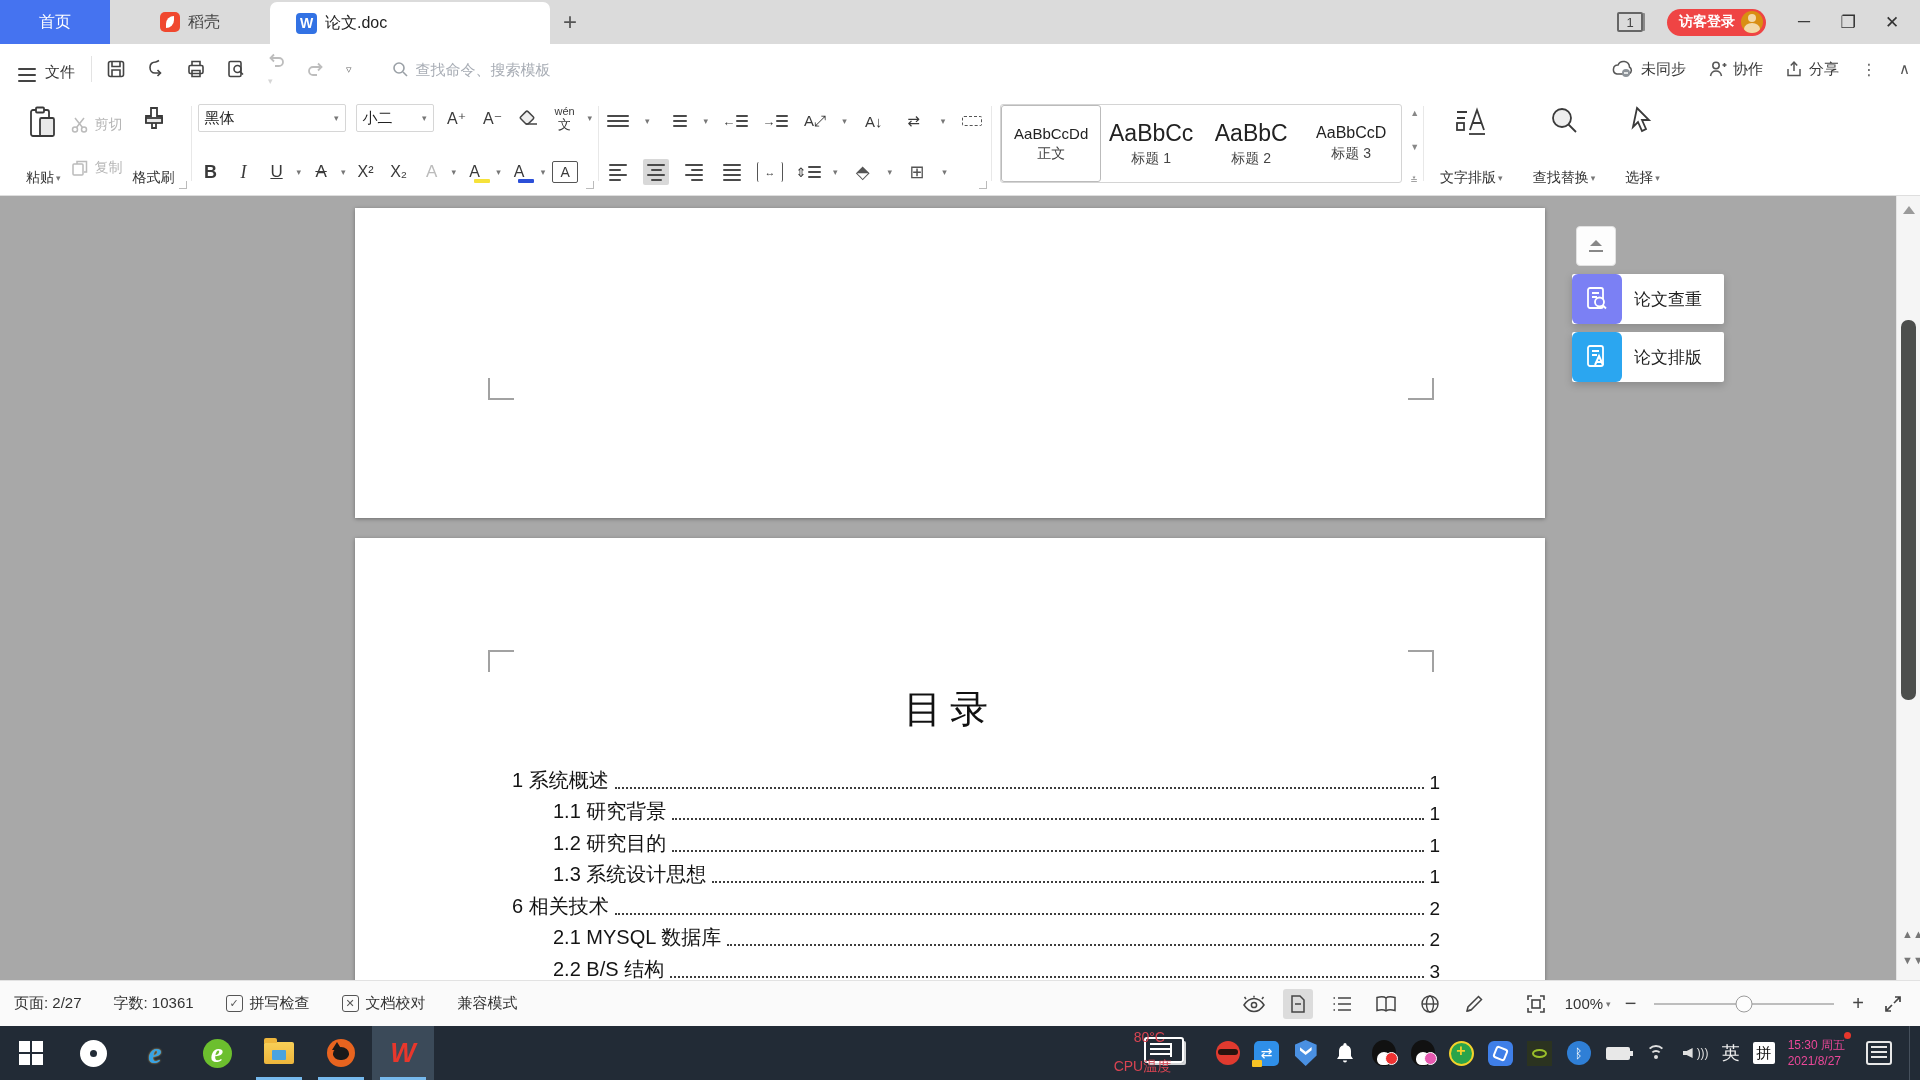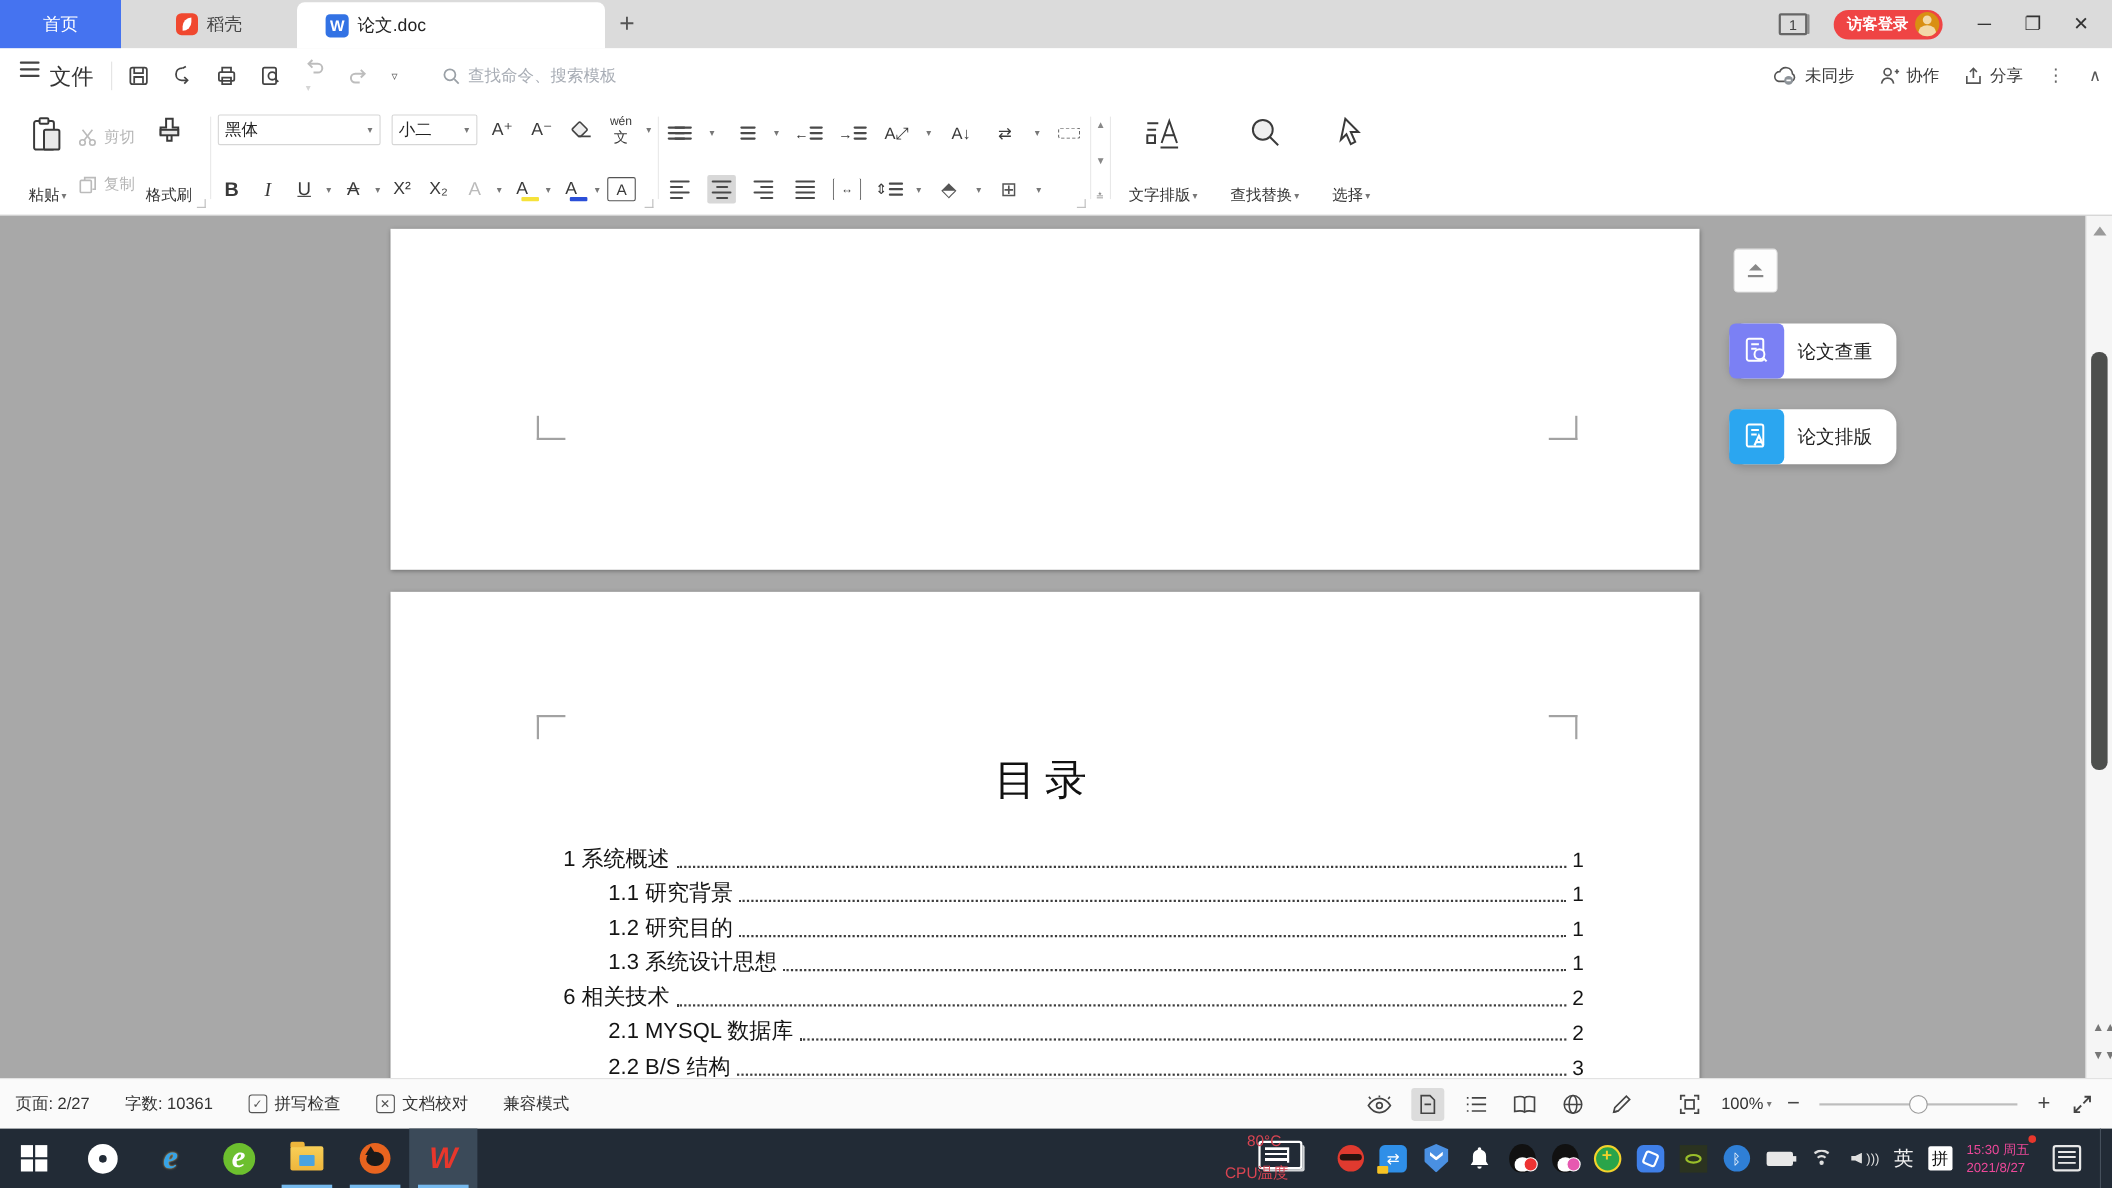--- a/index.html
+++ b/index.html
@@ -20,21 +20,21 @@
   .win-badge { width:26px; height:20px; border:2px solid #666; border-radius:2px; font-size:13px; color:#444; display:flex; align-items:center; justify-content:center; box-shadow:3px 0 0 -1px #8a8a8a; margin-right:8px; }
   .login-pill { background:#ef4444; border-radius:14px; height:27px; display:flex; align-items:center; gap:6px; padding:0 3px 0 12px; color:#fff; font-size:14px; font-weight:bold; }
   .login-avatar { width:22px; height:22px; border-radius:50%; background:#d98f12; position:relative; overflow:hidden; }
   .login-avatar::before { content:""; position:absolute; left:7px; top:3px; width:8px; height:8px; border-radius:50%; background:#f3d9a8; }
   .login-avatar::after { content:""; position:absolute; left:3px; top:12px; width:16px; height:12px; border-radius:50%; background:#f3d9a8; }
   .winctl { display:flex; align-items:center; height:100%; }
   .winctl span { width:44px; height:44px; display:flex; align-items:center; justify-content:center; font-size:17px; color:#333; }
 
   
   .menubar { height:50px; background:#fff; display:flex; align-items:center; flex:none; position:relative; padding-left:18px; }
-  .filemenu { display:flex; align-items:flex-start; gap:9px; font-size:20px; color:#333; padding-right:16px; border-right:1px solid #e3e3e3; height:26px; }
+  .filemenu { display:flex; align-items:flex-end; gap:9px; font-size:15px; color:#333; padding-right:16px; border-right:1px solid #e3e3e3; height:26px; }
   .burger { display:inline-flex; flex-direction:column; gap:4px; }
   .burger i { width:18px; height:2px; background:#444; border-radius:1px; }
   .qat { display:flex; align-items:center; gap:20px; padding:0 14px; }
   .qat svg { display:block; }
   .dim { opacity:.35; }
   .mini-caret { font-size:9px; color:#888; margin-left:2px; }
   .menu-tabs { display:flex; align-items:center; gap:8px; margin-left:8px; }
   .mtab { font-size:16px; color:#2a2a2a; padding:5px 16px; border-radius:15px; white-space:nowrap; }
   .mtab.active { background:#3d6ef2; color:#fff; }
   .msearch { display:flex; align-items:center; gap:7px; margin-left:26px; }
@@ -88,21 +88,21 @@
   .tocrow.l2 { padding-left:41px; }
   .tocrow .dots { flex:1; border-bottom:2.5px dotted #3c3c3c; margin:0 5px 5px 6px; }
   .tocrow .pg { font-size:19px; }
 
   
   .sidepanel { position:absolute; left:1572px; top:30px; }
   .collapsebtn { width:40px; height:40px; background:#fdfdfd; border:1px solid #e2e2e2; border-radius:4px; display:flex; align-items:center; justify-content:center; margin-left:4px; }
   .eject { width:14px; height:12px; position:relative; }
   .eject::before { content:""; position:absolute; left:1px; top:0; border-left:6px solid transparent; border-right:6px solid transparent; border-bottom:6px solid #888; }
   .eject::after { content:""; position:absolute; left:0; bottom:0; width:14px; height:2px; background:#888; }
-  .scard { width:152px; height:50px; background:#fff; border-radius:14px; box-shadow:0 3px 8px rgba(0,0,0,.18); display:flex; align-items:center; gap:12px; margin-top:28px; }
+  .scard { width:152px; height:50px; background:#fff; border-radius:2px; box-shadow:0 3px 8px rgba(0,0,0,.18); display:flex; align-items:center; gap:12px; margin-top:8px; }
   .scard .ic { width:50px; height:50px; border-radius:6px; display:flex; align-items:center; justify-content:center; }
   .ic-purple { background:#7b80f4; }
   .ic-blue { background:#2ba6f0; }
   .scard .tx { font-size:17px; color:#222; white-space:nowrap; }
 
   
   .vscroll { position:absolute; right:0; top:0; bottom:0; width:24px; background:#f5f5f5; border-left:1px solid #e4e4e4; }
   .vs-arrow { position:absolute; left:6px; width:0; height:0; border-left:6px solid transparent; border-right:6px solid transparent; }
   .vs-up { top:10px; border-bottom:8px solid #9a9a9a; }
   .vs-thumb { position:absolute; left:4px; top:124px; width:15px; height:380px; background:#4d4f4d; border-radius:7px; }
@@ -472,20 +472,38 @@
           <span class="car">▾</span>
         <span class="tbtn" style="font-size:18px;color:#555;">⬘</span>
           <span class="car">▾</span>
         <span class="tbtn" style="font-size:18px;color:#555;">⊞</span>
           <span class="car">▾</span>
       </div>
       <span class="dlauncher"></span>
     </div>
     <div class="rsep"></div>
 
+    <div class="stylebox">
+      <div class="styleitem sel">
+        <span class="sm" style="font-size:15px;">AaBbCcDd</span>
+        <span class="sl">正文</span>
+      </div>
+      <div class="styleitem">
+        <span class="sm" style="font-size:23px;">AaBbCc</span>
+        <span class="sl">标题 1</span>
+      </div>
+      <div class="styleitem">
+        <span class="sm" style="font-size:23px;">AaBbC</span>
+        <span class="sl">标题 2</span>
+      </div>
+      <div class="styleitem">
+        <span class="sm" style="font-size:16px;">AaBbCcD</span>
+        <span class="sl">标题 3</span>
+      </div>
+    </div>
     <div class="stylearrows">
       <span>▲</span>
       <span>▼</span>
       <span>≛</span>
     </div>
     <div class="rsep"></div>
 
     <div class="rgroup" style="gap:18px;">
       <div class="bigbtn">
         <svg width="32" height="30" viewBox="0 0 32 30" fill="none" stroke="#3a3a3a" stroke-width="1.8">

